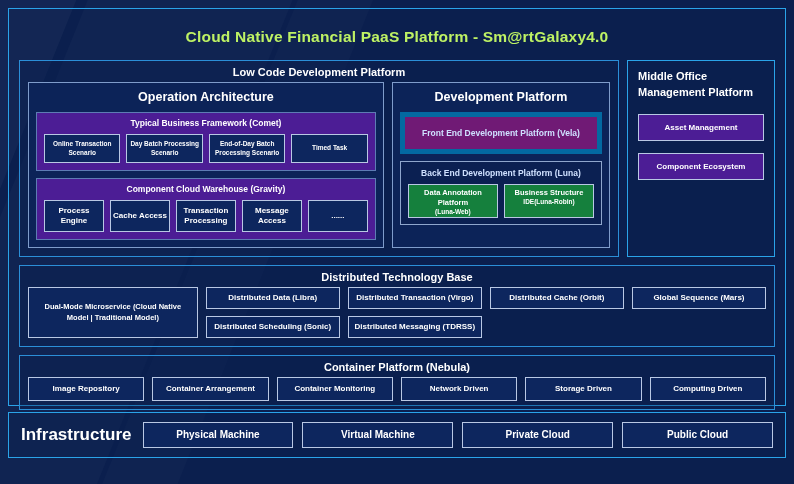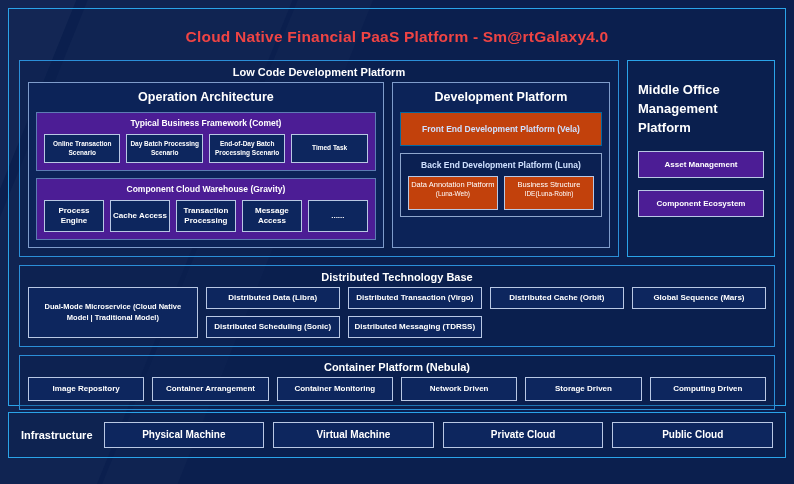--- a/index.html
+++ b/index.html
@@ -43,21 +43,21 @@
     border: 1px solid #2aa3e8;
     z-index: 2;
   }
 
   .page-title {
     text-align: center;
     font-size: 15.5px;
     font-weight: bold;
     letter-spacing: .2px;
     padding-top: 19px;
-    color: #ef4444;
+    color: #bef264;
   }
 
   
   .frame-body {
     display: flex;
     gap: 8px;
     padding: 14px 10px 0 10px;
   }
 
   
@@ -127,22 +127,22 @@
     padding: 5px 2px;
     min-height: 29px;
     display: flex;
     align-items: center;
     justify-content: center;
   }
   .chip.big { font-size: 8px; }
 
   
   .dev-band {
-    border: 1px solid #0369a1;
-    background: #c2410c;
+    border: 5px solid #0369a1;
+    background: #701a75;
     margin: 0 7px 7px 7px;
     text-align: center;
     font-size: 8.5px;
     font-weight: bold;
     color: #cfe0ff;
     padding: 11px 4px;
   }
   .dev-group {
     border: 1px solid #8fa6cd;
     background: #0b2052;
@@ -152,45 +152,44 @@
   .dev-group-title {
     text-align: center;
     font-size: 8.5px;
     font-weight: bold;
     color: #cfe0ff;
     padding: 6px 0 6px 0;
   }
   .dev-chip {
     flex: 1 1 0;
     border: 1px solid #b9c8e4;
-    background: #c2410c;
+    background: #15803d;
     text-align: center;
     font-size: 7.5px;
-    font-weight: normal;
+    font-weight: bold;
     line-height: 1.3;
     padding: 3px 2px;
     height: 34px;
     overflow: hidden;
   }
   .dev-chip .sm { font-size: 6.5px; display: block; }
 
   
   .midoffice {
     flex: 0 0 148px;
     border: 1px solid #2aa3e8;
     background: rgba(10,32,80,0.3);
     padding: 8px 10px 10px 10px;
   }
   .midoffice-title {
-    font-size: 13px;
+    font-size: 11px;
     font-weight: bold;
     line-height: 1.45;
     text-align: left;
     margin-bottom: 13px;
-    margin-top: 12px;
   }
   .mid-chip {
     border: 1px solid #b9c8e4;
     background: #4c1d95;
     text-align: center;
     font-size: 8px;
     font-weight: bold;
     padding: 8px 2px;
     margin-bottom: 12px;
   }
@@ -239,21 +238,21 @@
     border: 1px solid #2aa3e8;
     background: rgba(10,32,80,0.3);
     display: flex;
     align-items: center;
     gap: 9px;
     padding: 0 12px;
     z-index: 2;
   }
   .infra-label {
     flex: 0 0 auto;
-    font-size: 11px;
+    font-size: 17px;
     font-weight: bold;
     color: #ffffff;
     margin-right: 2px;
   }
   .infra .chip { font-size: 10px; min-height: 26px; }
 </style>
 </head>
 <body>
 
 <div class="backdrop">

